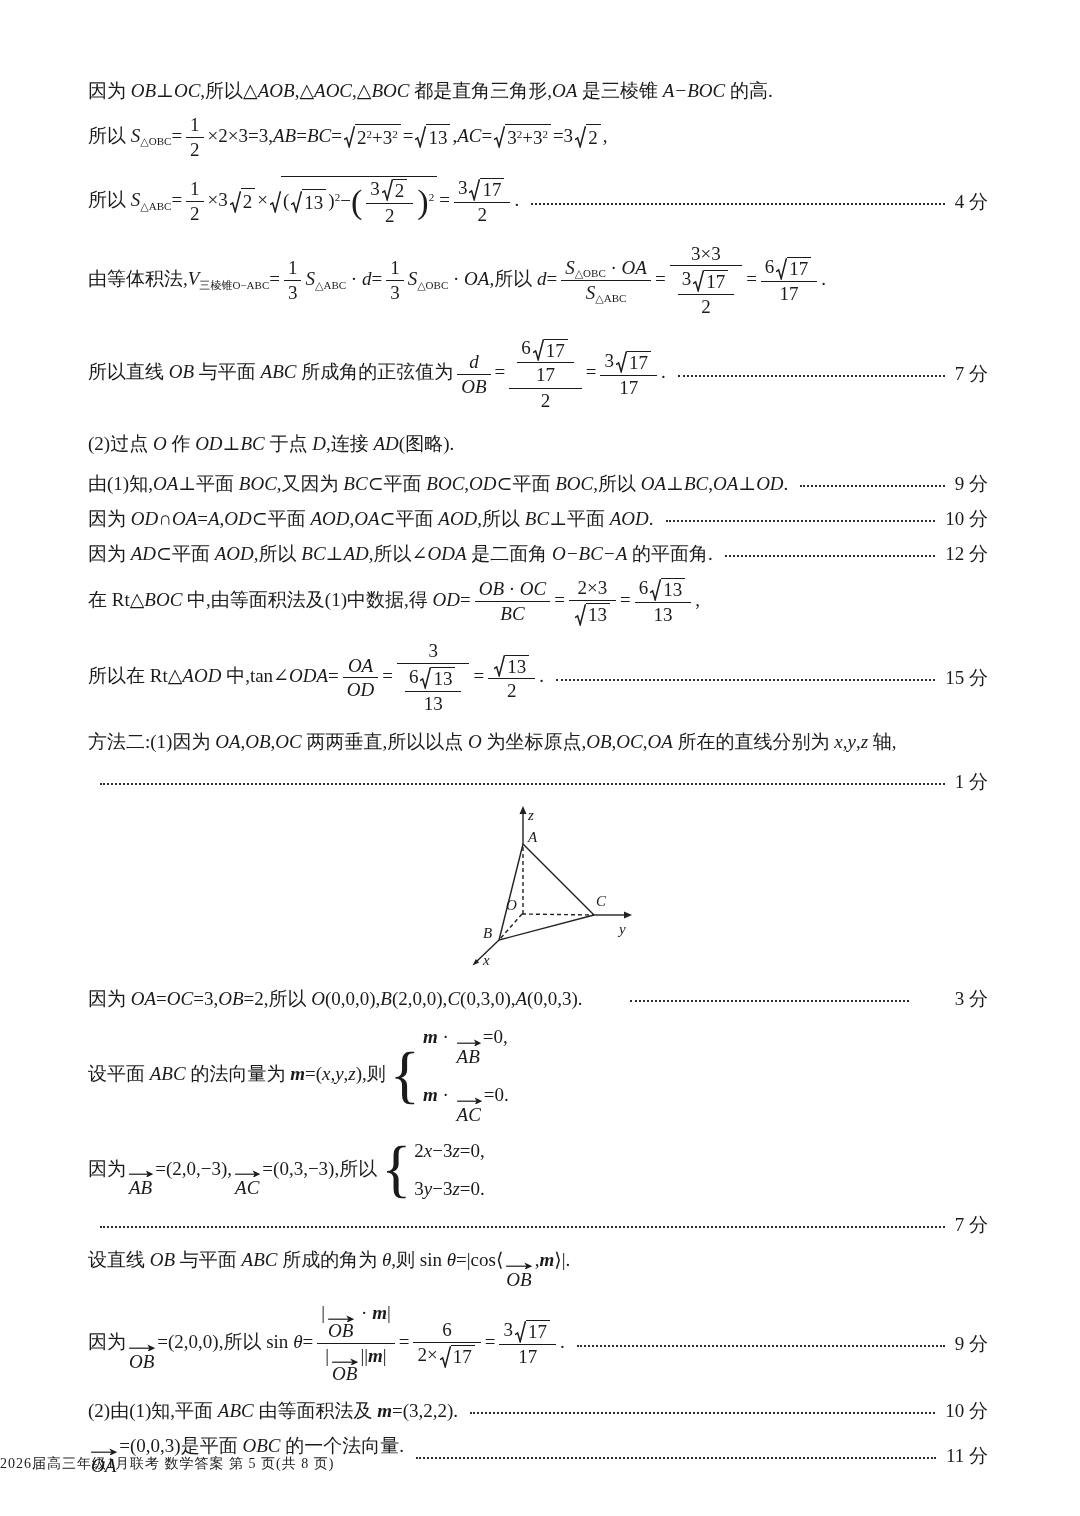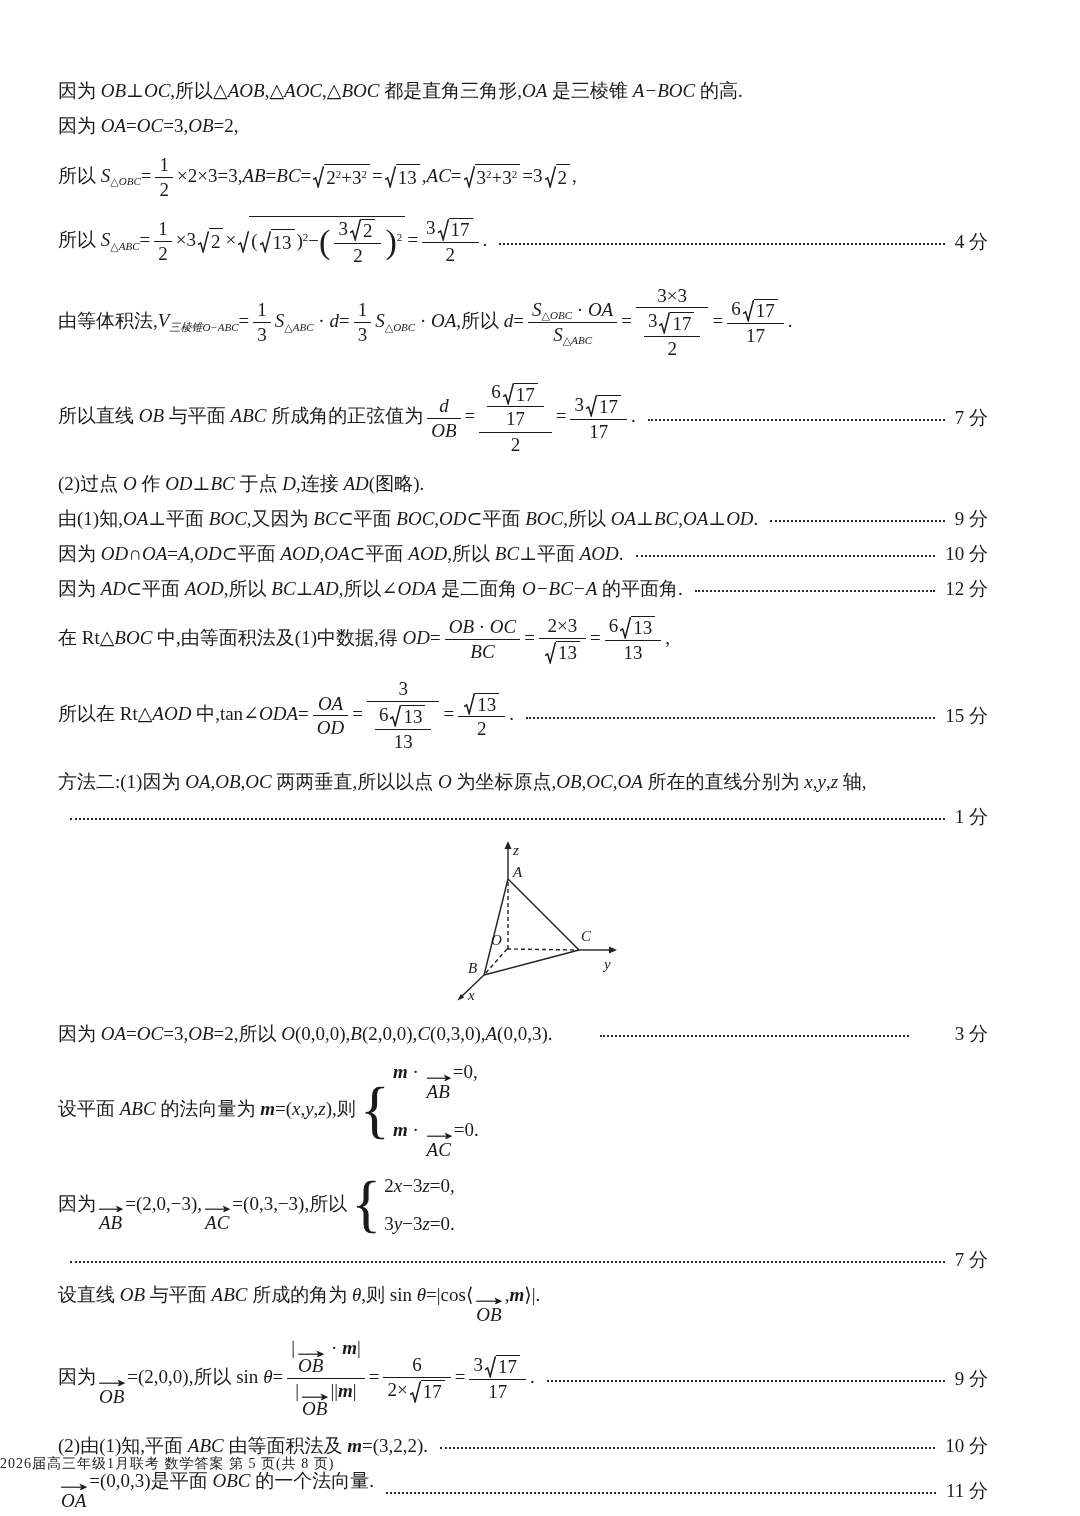--- a/index.html
+++ b/index.html
@@ -2,27 +2,27 @@
 <html><head>
 <meta charset="utf-8">
 <style>
   html,body{margin:0;padding:0;}
   body{
     width:1080px;height:1516px;overflow:hidden;background:#ffffff;color:#1b1b1b;
     font-family:"Liberation Serif","DejaVu Serif","DejaVu Sans",serif;
     font-size:19px;line-height:1.35;
   }
   .page{position:relative;box-sizing:border-box;width:1080px;height:1516px;
-    padding:78px 92px 0 58px;}
+    padding:78px 92px 0 88px;}
   .line{display:flex;align-items:center;margin-bottom:9px;min-height:26px;}
   .expr{flex:0 1 auto;min-width:0;white-space:pre;}
   .tx{white-space:pre;}
   .it{font-style:italic;white-space:pre;}
   .bi{font-style:italic;font-weight:bold;white-space:pre;}
-  sub{font-size:0.58em;vertical-align:-0.3em;line-height:1;font-style:italic;}
+  sub{font-size:0.58em;vertical-align:-0.3em;line-height:1;}
   sup{font-size:0.58em;vertical-align:0.55em;line-height:1;}
   .bigp{font-size:1.8em;vertical-align:middle;line-height:0;font-weight:300;}
   
   .frac{display:inline-flex;flex-direction:column;align-items:center;vertical-align:middle;
     margin:0 4px;line-height:1.15;text-align:center;}
   .frac .num,.frac .den{display:inline-block;padding:1px 4px;white-space:pre;}
   .frac .fbar{align-self:stretch;height:0;border-top:1.6px solid currentColor;}
   
   .sqrt{display:inline-flex;align-items:center;vertical-align:middle;margin:0 2px;}
   .sqrt .sign{width:11px;display:inline-flex;align-items:stretch;flex:0 0 11px;}
@@ -63,23 +63,20 @@
     font-size:14px;letter-spacing:1px;}
 </style>
 </head>
 <body>
 
 <div class="page">
 
   <div id="part1">
       <div class="line">
         <span class="expr"><span class="tx">因为 </span><span class="it">OB</span><span class="tx">⊥</span><span class="it">OC</span><span class="tx">,所以△</span><span class="it">AOB</span><span class="tx">,△</span><span class="it">AOC</span><span class="tx">,△</span><span class="it">BOC</span><span class="tx"> 都是直角三角形,</span><span class="it">OA</span><span class="tx"> 是三棱锥 </span><span class="it">A−BOC</span><span class="tx"> 的高.</span></span>
-      </div>
-      <div class="line">
-        <span class="expr"><span class="tx">因为 </span><span class="it">OA</span><span class="tx">=</span><span class="it">OC</span><span class="tx">=3,</span><span class="it">OB</span><span class="tx">=2,</span></span>
       </div>
       <div class="line">
         <span class="expr"><span class="tx">所以 </span><span class="it">S</span><sub>△OBC</sub><span class="tx">=</span><span class="frac"><span class="num"><span class="tx">1</span></span><span class="fbar"></span><span class="den"><span class="tx">2</span></span></span><span class="tx">×2×3=3,</span><span class="it">AB</span><span class="tx">=</span><span class="it">BC</span><span class="tx">=</span><span class="sqrt"><span class="sign"><svg viewBox="0 0 10 20" preserveAspectRatio="none" aria-hidden="true">
                 <path d="M0 12.5 L2.4 10.8 L4.7 18.8 L9.3 1 L10 1" fill="none" stroke="currentColor" stroke-width="1.5" vector-effect="non-scaling-stroke"></path>
               </svg></span><span class="rad"><span class="tx">2</span><sup>2</sup><span class="tx">+3</span><sup>2</sup></span></span><span class="tx">=</span><span class="sqrt"><span class="sign"><svg viewBox="0 0 10 20" preserveAspectRatio="none" aria-hidden="true">
                 <path d="M0 12.5 L2.4 10.8 L4.7 18.8 L9.3 1 L10 1" fill="none" stroke="currentColor" stroke-width="1.5" vector-effect="non-scaling-stroke"></path>
               </svg></span><span class="rad"><span class="tx">13</span></span></span><span class="tx">,</span><span class="it">AC</span><span class="tx">=</span><span class="sqrt"><span class="sign"><svg viewBox="0 0 10 20" preserveAspectRatio="none" aria-hidden="true">
                 <path d="M0 12.5 L2.4 10.8 L4.7 18.8 L9.3 1 L10 1" fill="none" stroke="currentColor" stroke-width="1.5" vector-effect="non-scaling-stroke"></path>
               </svg></span><span class="rad"><span class="tx">3</span><sup>2</sup><span class="tx">+3</span><sup>2</sup></span></span><span class="tx">=3</span><span class="sqrt"><span class="sign"><svg viewBox="0 0 10 20" preserveAspectRatio="none" aria-hidden="true">
                 <path d="M0 12.5 L2.4 10.8 L4.7 18.8 L9.3 1 L10 1" fill="none" stroke="currentColor" stroke-width="1.5" vector-effect="non-scaling-stroke"></path>

